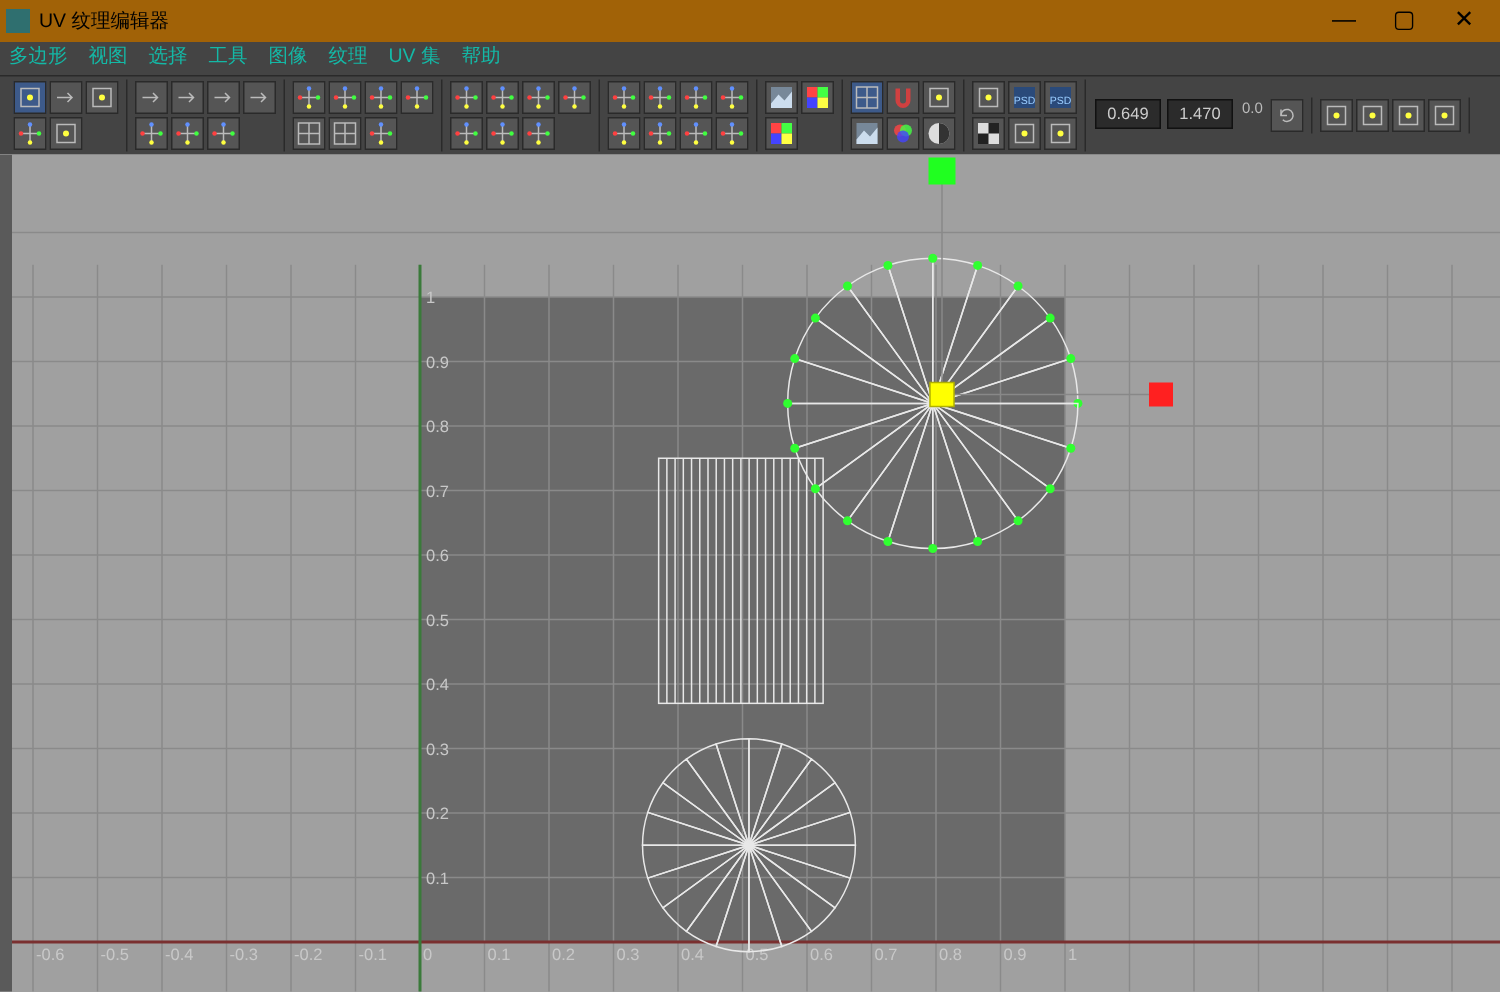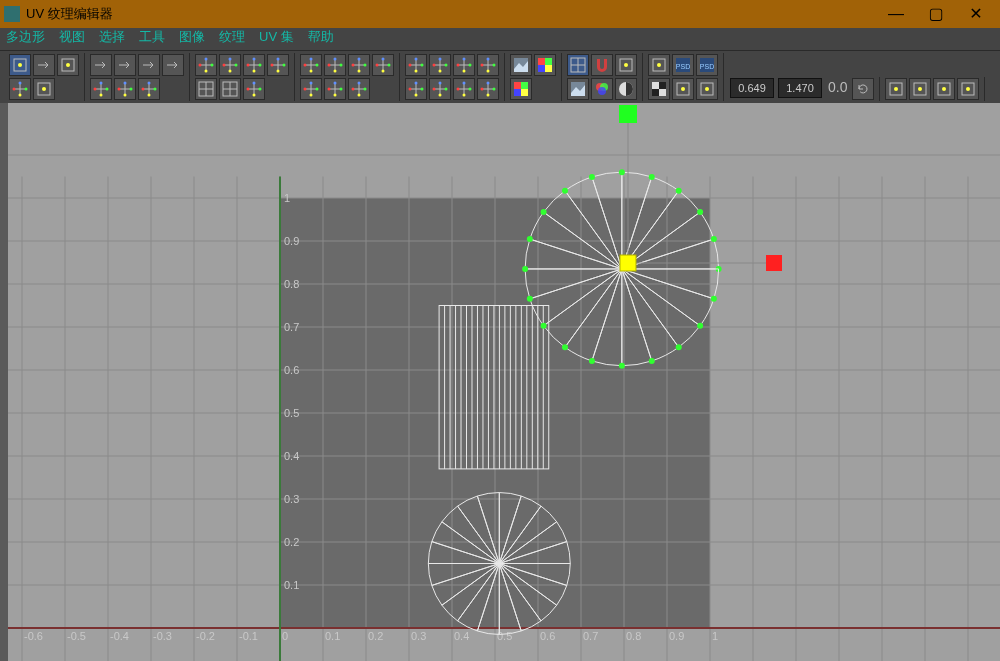--- a/index.html
+++ b/index.html
@@ -2,21 +2,21 @@
 <html><head>
 <meta charset="utf-8">
 <style>
   html,body{margin:0;padding:0;width:1000px;height:661px;font-family:"Microsoft YaHei",Arial,sans-serif;font-size:12px;background:#a0a0a0;overflow:hidden}
   .titlebar{height:28px;background:#a16207;display:flex;align-items:center;padding:0 4px;color:#000}
   .titlebar .t-icon{width:16px;height:16px;background:#2f6f6f;margin-right:6px}
   .titlebar .title{flex:1;font-size:13px}
   .winbtn{width:40px;height:28px;text-align:center;line-height:28px;font-size:16px;font-family:Arial}
   .menubar{height:22px;background:#444;display:flex;padding:0 6px;color:#14b8a6;font-size:13px}
   .menubar span{margin-right:14px}
-  .toolbar{background:#444;height:48px;display:flex;align-items:flex-end;padding:2px 4px;border-top:1px solid #2a2a2a}
+  .toolbar{background:#444;height:48px;display:flex;align-items:center;padding:2px 4px;border-top:1px solid #2a2a2a}
   .tg{display:flex;flex-direction:column;border-right:1px solid #2a2a2a;padding:0 4px}
   .tr{display:flex}
   .tb{width:20px;height:20px;margin:1px;background:#555;border:1px solid #2a2a2a;position:relative;color:#d0d0d0;font-size:10px;text-align:center;line-height:18px}
   .tb.on{background:#3d5a8a}
   .numbox{width:42px;height:18px;background:#2b2b2b;color:#ccc;border:1px solid #111;text-align:center;line-height:18px;font-size:11px;margin:1px 2px}
   .canvas{position:relative;width:1000px;height:562px;background:#a0a0a0;overflow:hidden}
   
   .grid line.minor{stroke:#8a8a8a;stroke-width:1}
   .grid line.xaxis{stroke:#7a3030;stroke-width:2}
   .grid line.yaxis{stroke:#3a7a3a;stroke-width:2}
@@ -497,21 +497,21 @@
             <rect class="stk" x="4" y="4" width="12" height="12"></rect>
             <circle class="doty" cx="10" cy="10" r="2"></circle>
           </svg>
         </div>
       </div>
     </div>
     <div class="tg">
       <div class="tr">
         <div class="numbox">0.649</div>
         <div class="numbox">1.470</div>
-        <div style="color: rgb(187, 187, 187); font-size: 14px; margin: 2px 4px; text-align: center;">0.0</div>
+        <div style="color: rgb(187, 187, 187); font-size: 10px; margin: 2px 4px; text-align: center;">0.0</div>
         <div class="tb">
           <svg>
             <path class="stk" d="M6 10a4 4 0 1 1 1.2 2.8"></path>
             <path d="M6 6v4h4" class="stk"></path>
           </svg>
         </div>
       </div>
     </div>
     <div class="tg">
       <div class="tr"></div>

